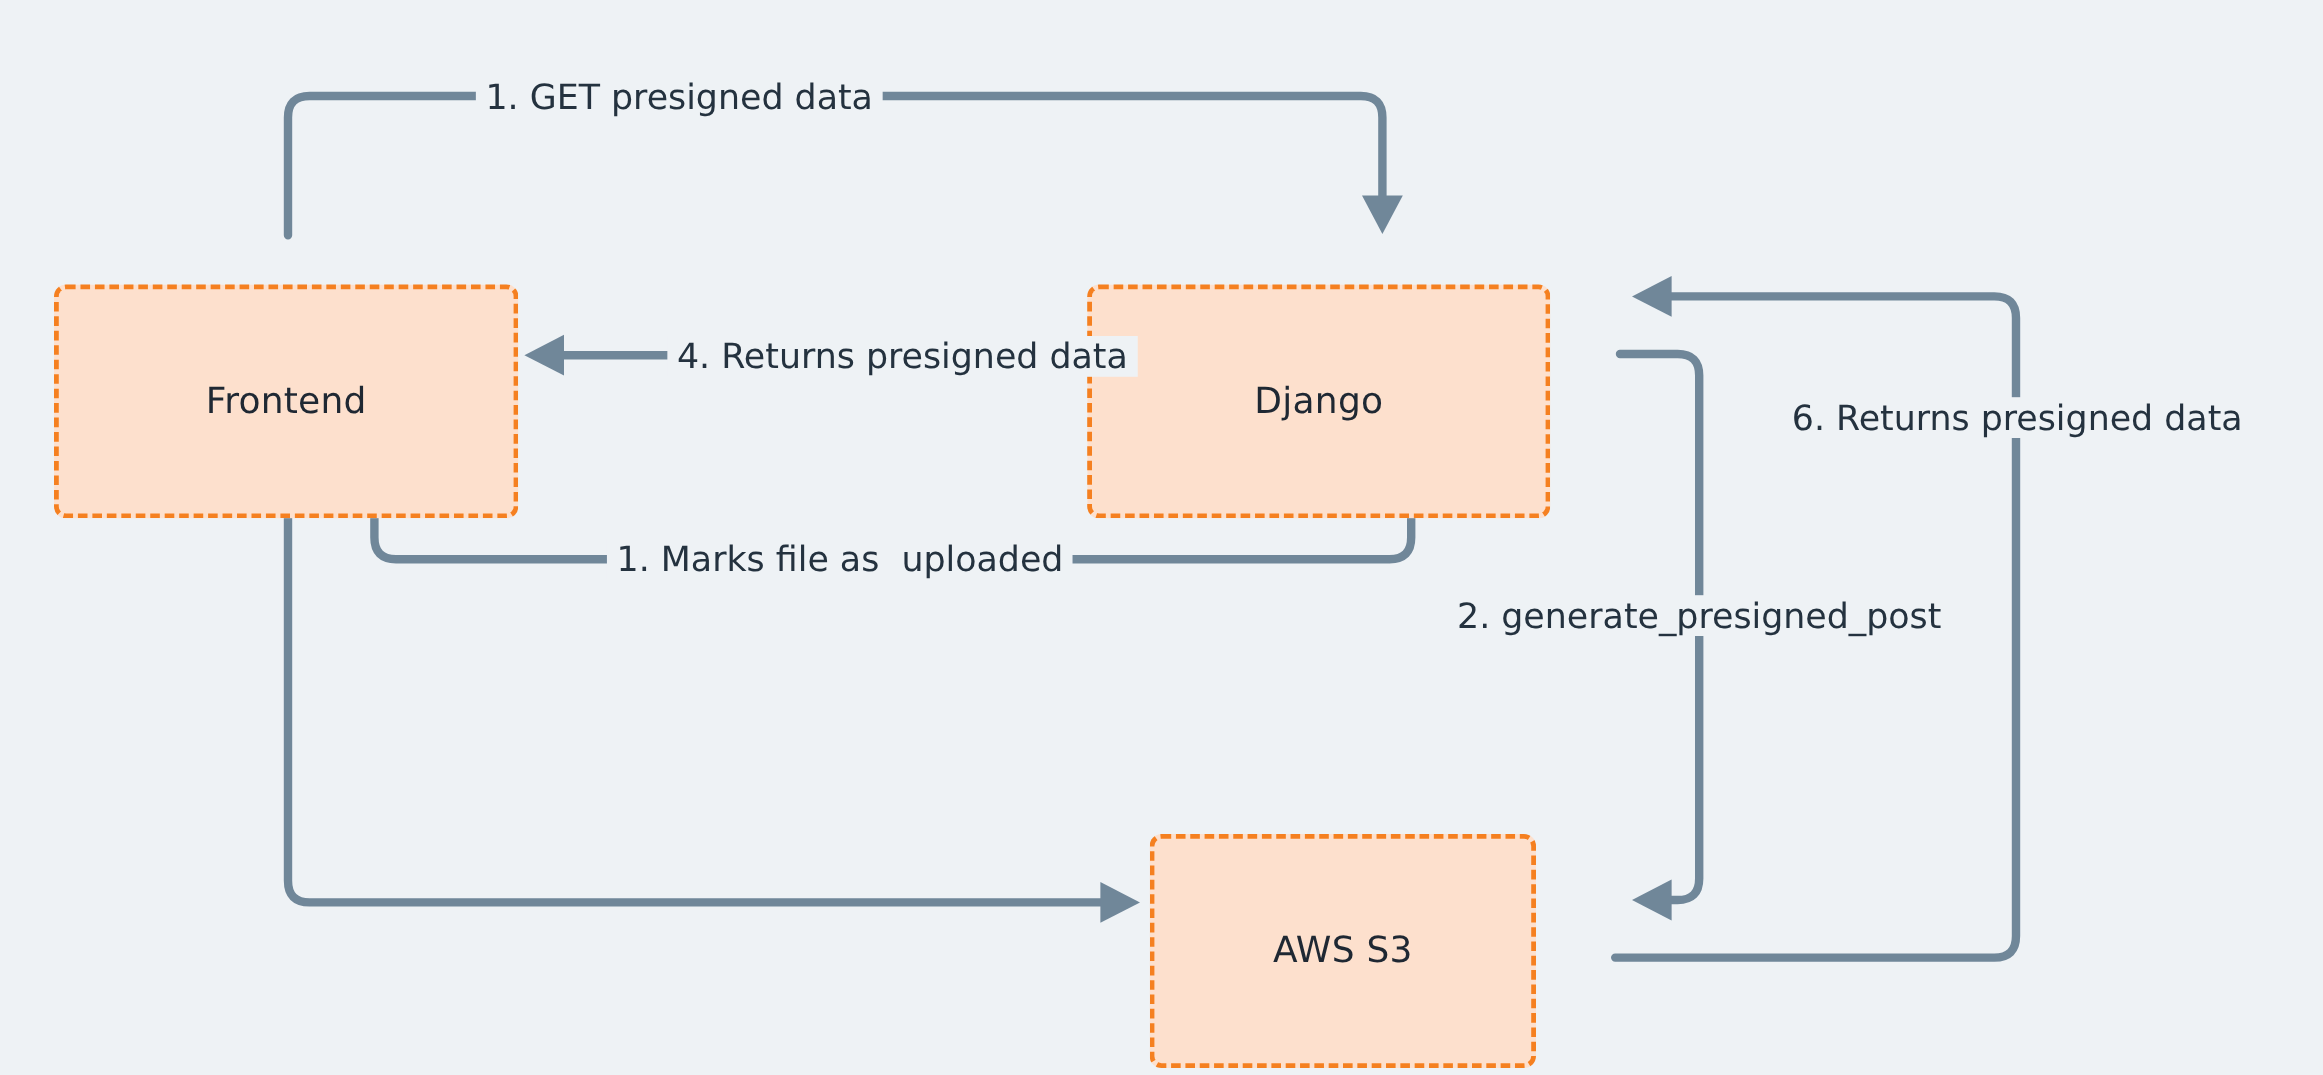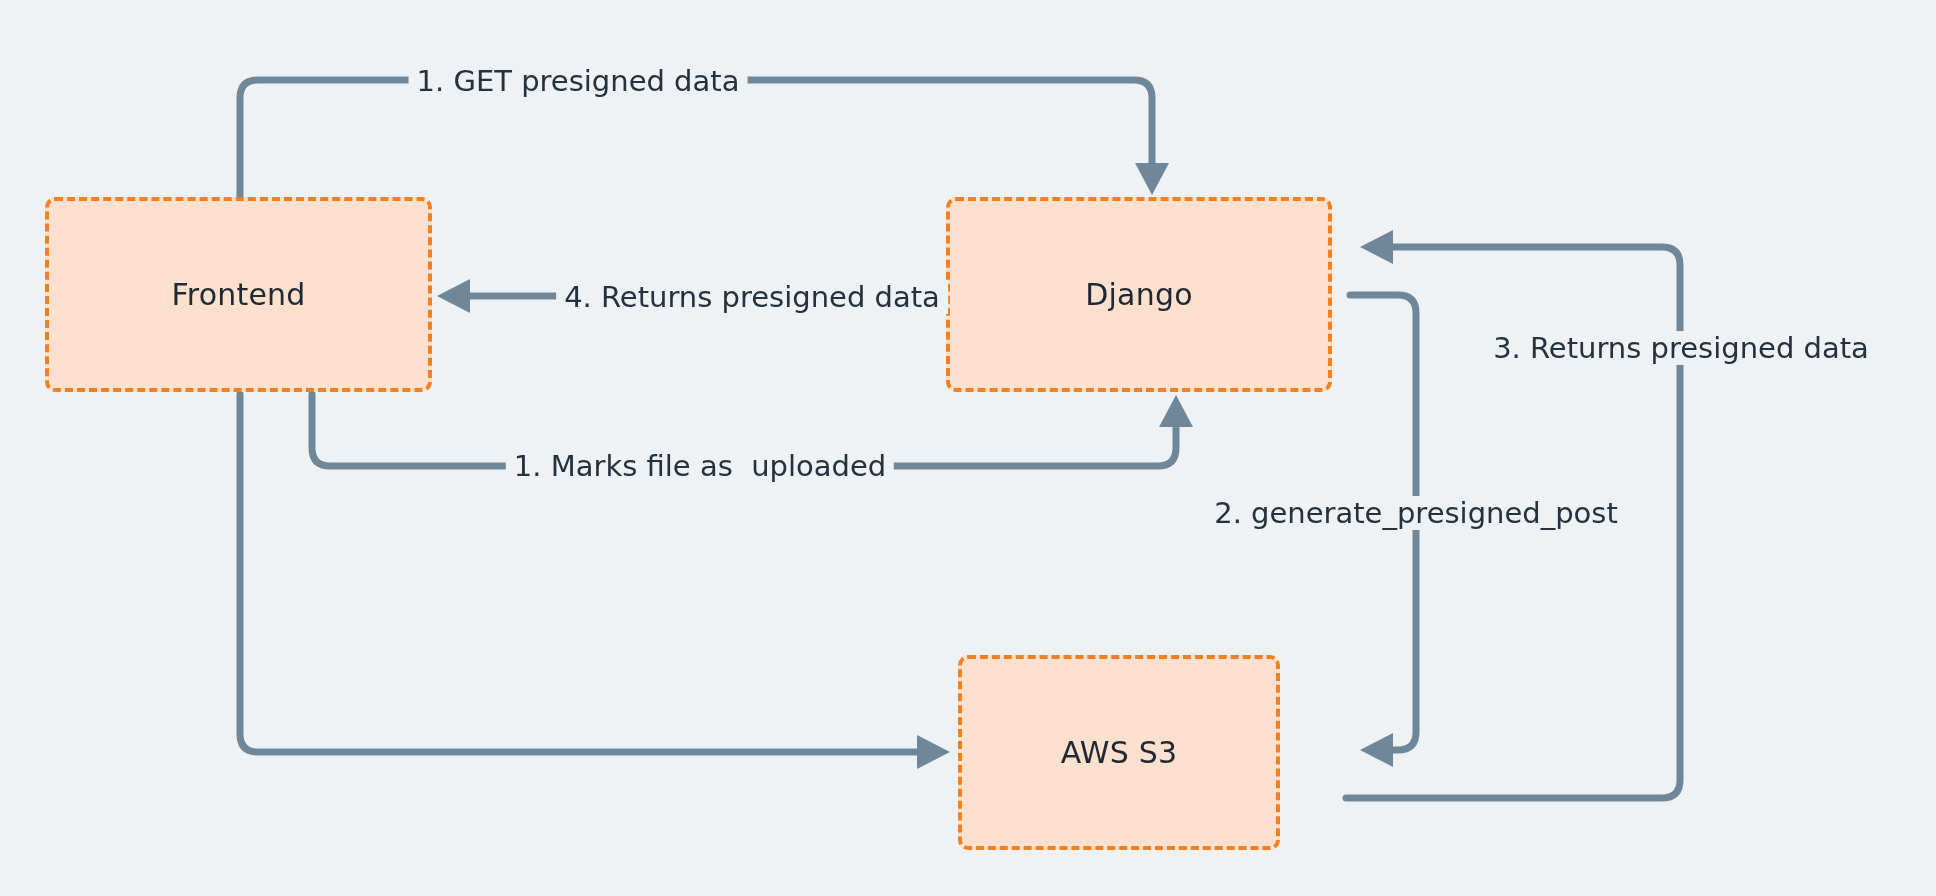--- a/index.html
+++ b/index.html
@@ -24,20 +24,21 @@
   }
   .node-box {
     position: absolute;
     box-sizing: border-box;
     background: #fde0cd;
     border: 4px dashed #f58020;
     border-radius: 10px;
     display: flex;
     align-items: center;
     justify-content: center;
+    margin-top: 40px;
   }
   .node-label {
     font-family: "DejaVu Sans", sans-serif;
     font-size: 30px;
     color: #1f2833;
     letter-spacing: 0.2px;
     white-space: pre;
   }
   .edge-label {
     position: absolute;
@@ -96,32 +97,32 @@
     <g>
       <path class="edge-path" d="M 312,394 L 312,448 Q 312,466 330,466 L 1158,466 Q 1176,466 1176,448 L 1176,422"></path>
       <polygon class="edge-head" points="1176,395 1159,427 1193,427"></polygon>
     </g>
   </svg>
 
   <div class="node-box" style="left:45px; top:197px; width:387px; height:195px;">
     <span class="node-label">Frontend</span>
   </div>
 
-  <div class="node-box" style="left:946px; top:197px; width:386px; height:195px;">
+  <div class="node-box" style="left:906px; top:197px; width:386px; height:195px;">
     <span class="node-label">Django</span>
   </div>
 
   <div class="node-box" style="left:958px; top:655px; width:322px; height:195px;">
     <span class="node-label">AWS S3</span>
   </div>
 
-  <div class="edge-label" style="left:578px; top:81px;text-align:center;">1. GET presigned data</div>
+  <div class="edge-label" style="left:566px; top:81px;text-align:center;">1. GET presigned data</div>
 
   <div class="edge-label" style="left:1416px; top:513px;">2. generate_presigned_post</div>
 
-  <div class="edge-label" style="left:1681px; top:348px;">3. Returns presigned data</div>
+  <div class="edge-label" style="left:1681px; top:348px;">6. Returns presigned data</div>
 
   <div class="edge-label" style="left:712px; top:297px;margin-left:40px;">4. Returns presigned data</div>
 
 
   <div class="edge-label" style="left:700px; top:466px;">1. Marks file as  uploaded</div>
 
 </div>
 
 </body></html>

